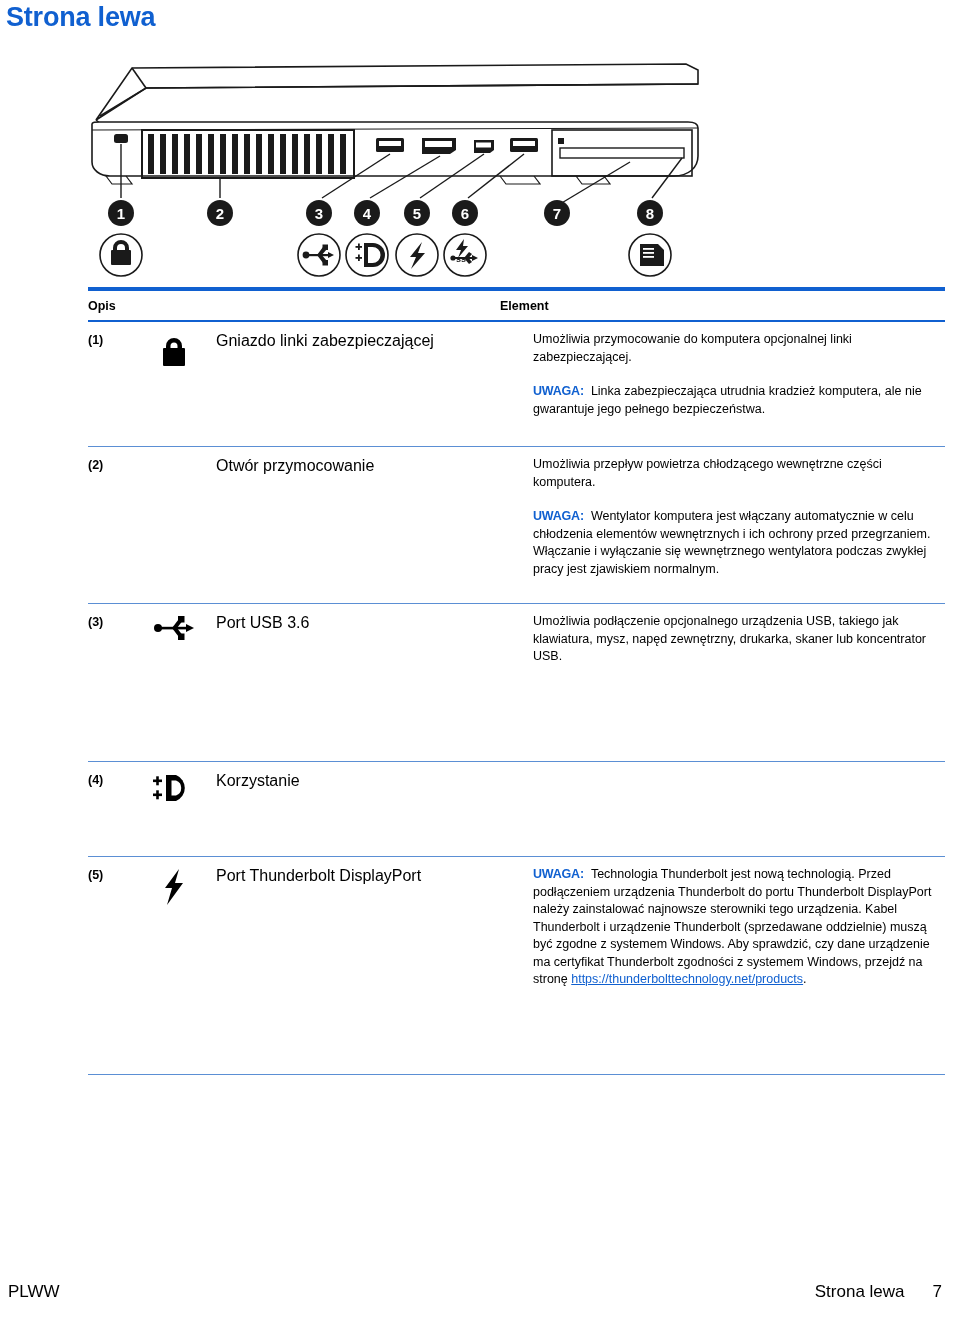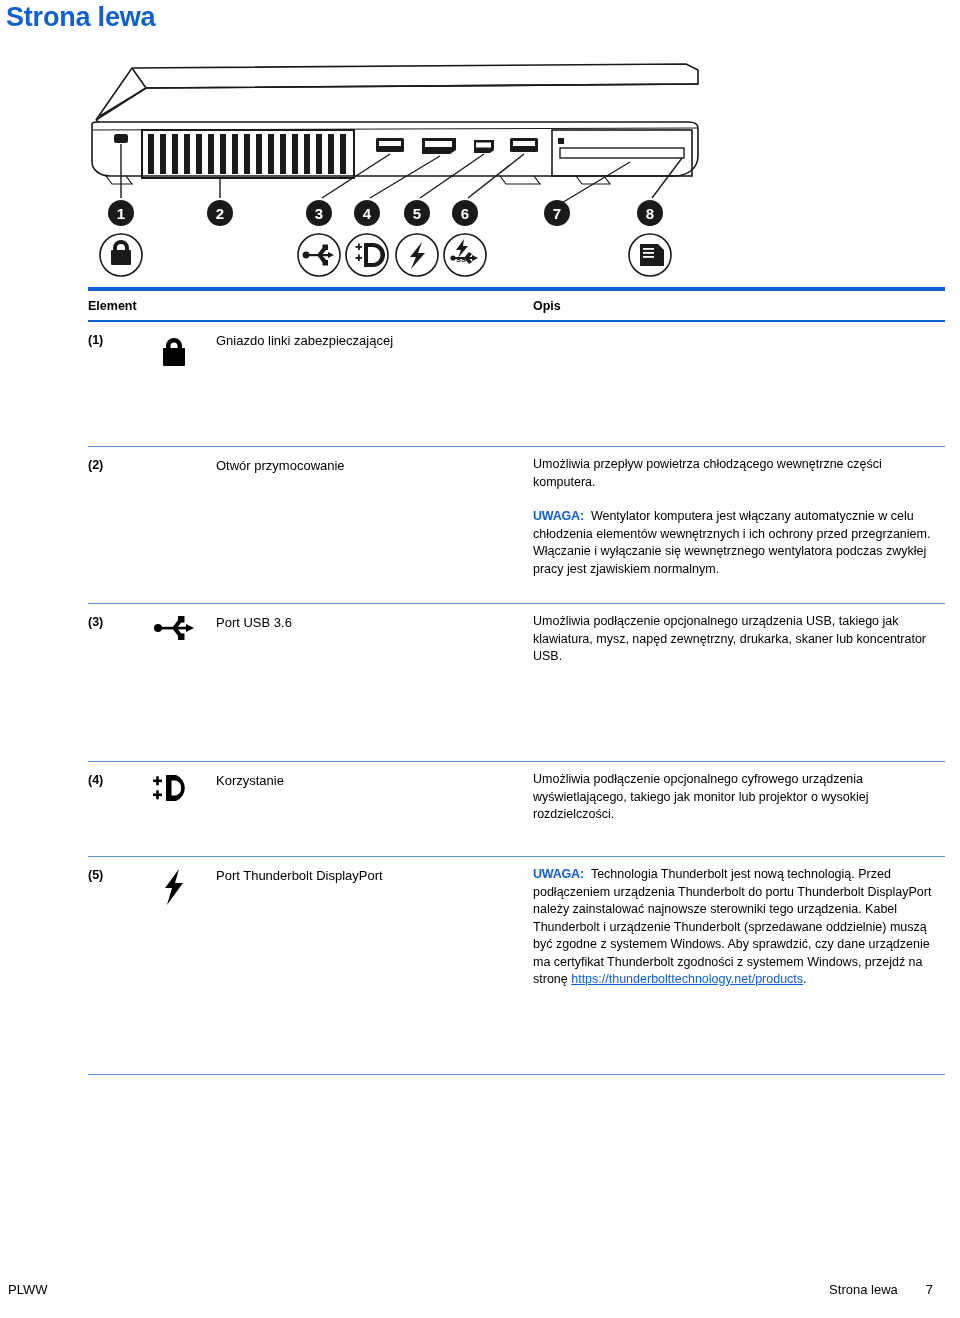--- a/index.html
+++ b/index.html
@@ -94,21 +94,21 @@
   .icon-box {
     width: 84px;
     flex: 0 0 84px;
     display: flex;
     justify-content: center;
     align-items: flex-start;
     padding-top: 1px;
   }
   .icon-box svg { display: block; }
   .el-label {
-    font-size: 13px;
+    font-size: 16px;
     line-height: 17px;
     padding-top: 1px;
   }
   .cell-desc {
     width: 412px;
     flex: 0 0 412px;
     font-size: 12.5px;
     line-height: 17.5px;
   }
   .cell-desc p {
@@ -132,24 +132,24 @@
   .row-1 { min-height: 105px; }
   .row-2 { min-height: 137px; }
   .row-3 { min-height: 138px; }
   .row-4 { min-height: 75px; }
   .row-5 { min-height: 198px; }
 
   
   .footer {
     position: absolute;
     left: 0;
-    right: 17px;
+    right: 8px;
     bottom: 16px;
     height: 20px;
-    font-size: 13px;
+    font-size: 17px;
   }
   .footer-left {
     position: absolute;
     left: 8px;
     top: 0;
   }
   .footer-right {
     position: absolute;
     right: 10px;
     top: 0;
@@ -336,36 +336,40 @@
       </g>
     </g>
   </svg>
 </div>
 
 <div class="spec-table">
 
   <div class="rule-thick"></div>
 
   <div class="thead">
+    <div class="th col-desc">Opis</div>
     <div class="th col-el">Element</div>
-    <div class="th col-desc">Opis</div>
   </div>
 
   <div class="rule-medium"></div>
 
   <div class="trow row-1">
     <div class="cell-el">
       <div class="num">(1)</div>
       <div class="icon-box">
         <svg width="30" height="38" viewBox="0 0 30 38" xmlns="http://www.w3.org/2000/svg">
           <path d="M7 14 a8 8 0 0 1 16 0 v4 h-4.5 v-4 a3.5 3.5 0 0 0 -7 0 v4 H7 z" fill="#000"></path>
           <rect x="4" y="16" width="22" height="18" rx="1" fill="#000"></rect>
         </svg>
       </div>
       <div class="el-label">Gniazdo linki zabezpieczającej</div>
+    </div>
+    <div class="cell-desc">
+      <p><span>Umożliwia przymocowanie do komputera opcjonalnej linki zabezpieczającej.</span></p>
+      <p><span class="note-label">UWAGA:</span><span class="note-gap"></span><span>Linka zabezpieczająca utrudnia kradzież komputera, ale nie gwarantuje jego pełnego bezpieczeństwa.</span></p>
     </div>
   </div>
 
   <div class="rule-thin"></div>
 
   <div class="trow row-2">
     <div class="cell-el">
       <div class="num">(2)</div>
       <div class="icon-box"></div>
       <div class="el-label">Otwór przymocowanie</div>
@@ -413,23 +417,20 @@
               <rect x="4.2" y="4.3" width="2.6" height="9"></rect>
             <rect x="1" y="21.5" width="9" height="2.6"></rect>
               <rect x="4.2" y="18.3" width="2.6" height="9"></rect>
             <path d="M14 3 h10 a14 14 0 0 1 0 26 h-10 z"></path>
             <path d="M19.5 8.5 h4.5 a8 8 0 0 1 0 15 h-4.5 z" fill="#fff"></path>
           </g>
         </svg>
       </div>
       <div class="el-label">Korzystanie</div>
     </div>
-    <div class="cell-desc">
-      <p><span>Umożliwia podłączenie opcjonalnego cyfrowego urządzenia wyświetlającego, takiego jak monitor lub projektor o wysokiej rozdzielczości.</span></p>
-    </div>
   </div>
 
   <div class="rule-thin"></div>
 
   <div class="trow row-5">
     <div class="cell-el">
       <div class="num">(5)</div>
       <div class="icon-box">
         <svg width="26" height="40" viewBox="0 0 26 40" xmlns="http://www.w3.org/2000/svg">
           <path d="M18 2 L4 21 L11 21 L6 38 L22 16 L14 16 Z" fill="#000"></path>

